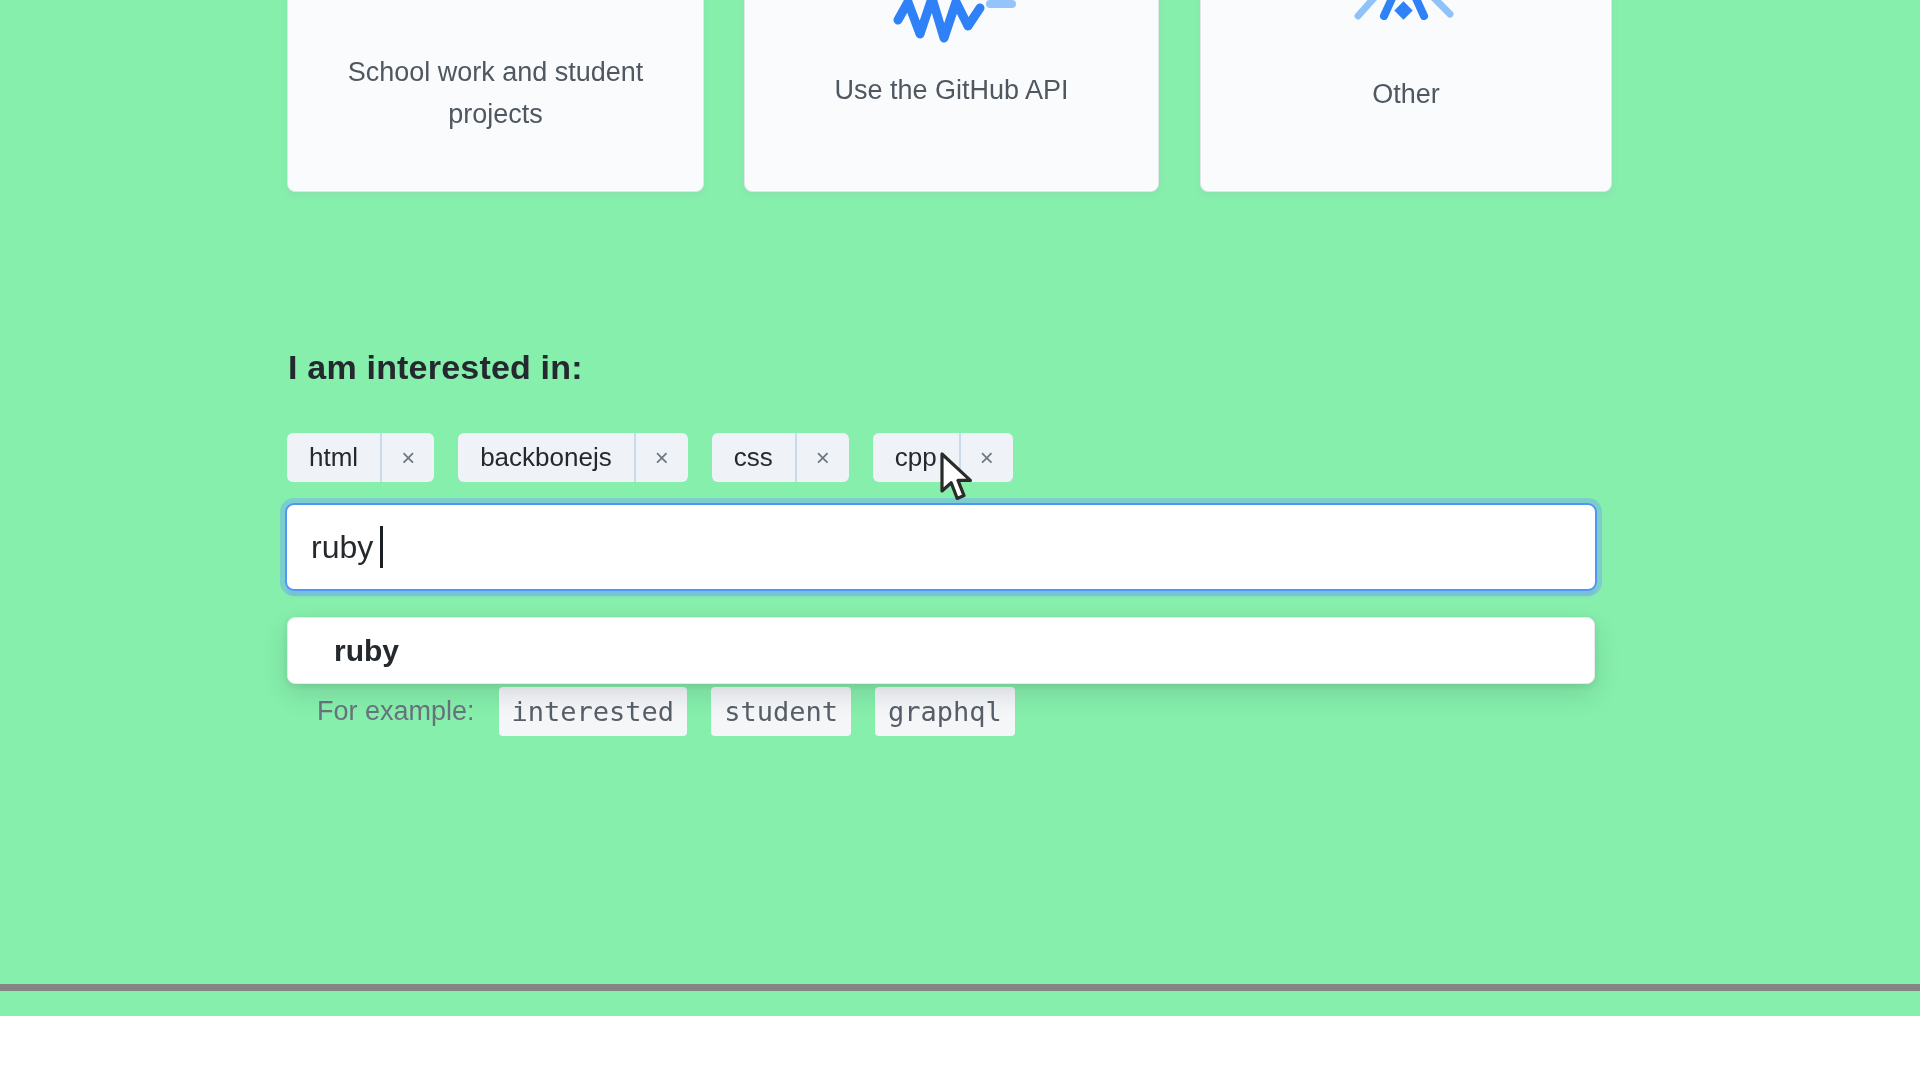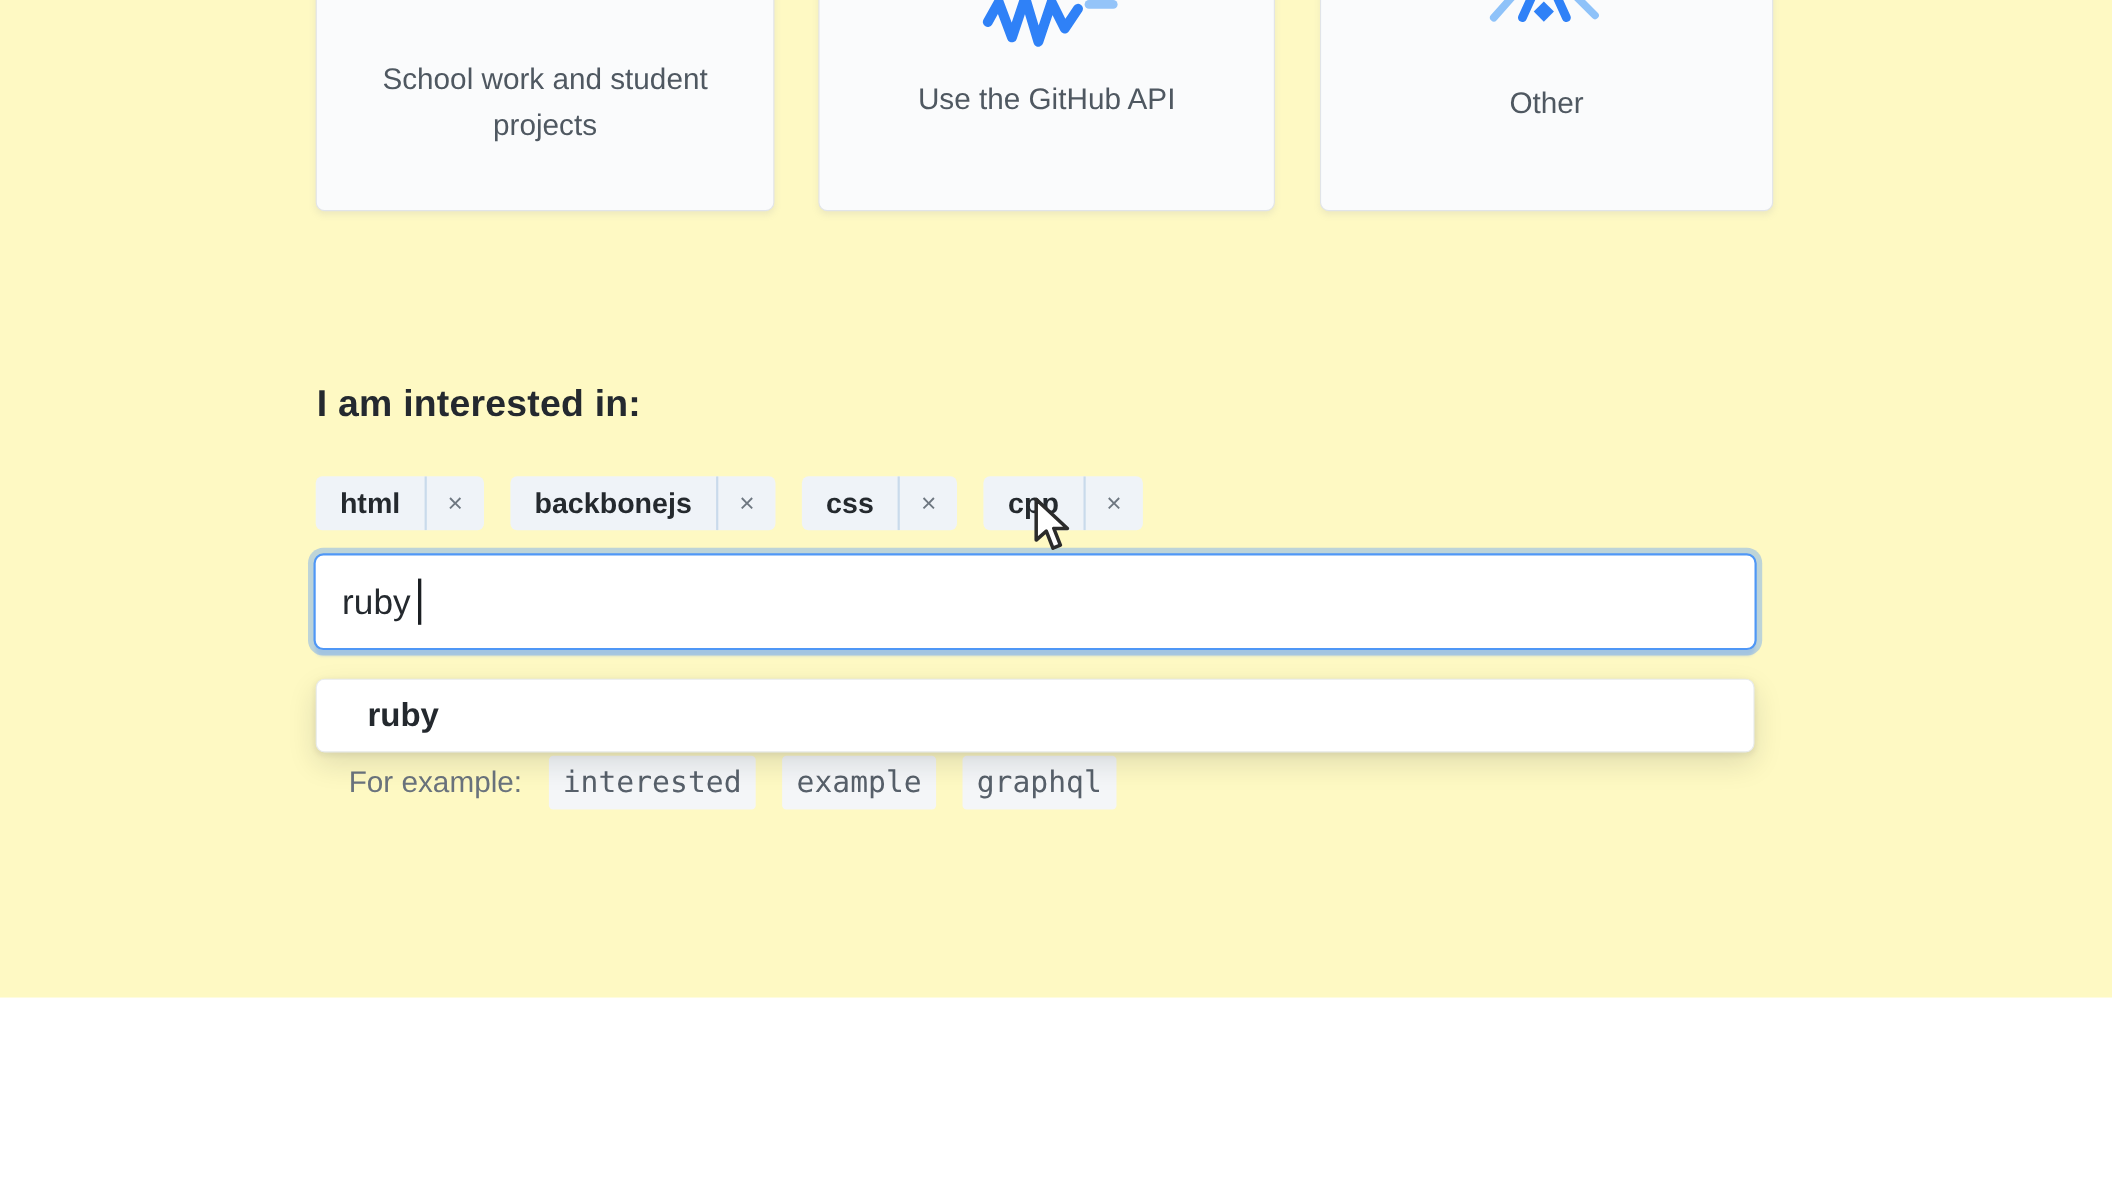--- a/index.html
+++ b/index.html
@@ -1,19 +1,19 @@
 <!DOCTYPE html>
 <html><head>
 <meta charset="utf-8">
 <style>
   * { margin:0; padding:0; box-sizing:border-box; }
   html,body { background:#ffffff; }
   .screen {
-    position:relative; width:1920px; height:907px;
-    background:#fef9c3; overflow:hidden;
+    position:relative; width:1920px; height:1016px;
+    background:#86efac; overflow:hidden;
     font-family:"Liberation Sans", sans-serif;
     color:#24292e;
   }
 
   
   .card {
     position:absolute; top:-150px; height:342px;
     background:#fafbfc; border:1px solid #e1e4e8; border-radius:8px;
     box-shadow:0 3px 6px rgba(149,157,165,0.15);
   }
@@ -27,21 +27,21 @@
     position:absolute; left:288px; top:348px;
     font-size:34px; font-weight:700; color:#24292f; letter-spacing:0.2px;
   }
 
   
   .tags-row { position:absolute; left:287px; top:433px; display:flex; gap:24px; }
   .tag {
     display:inline-flex; align-items:stretch; height:49px;
     background:#eff3f8; border-radius:6px; overflow:hidden;
   }
-  .tag-label { display:flex; align-items:center; padding:0 22px; font-size:26px; color:#24292e;font-weight:bold; }
+  .tag-label { display:flex; align-items:center; padding:0 22px; font-size:26px; color:#24292e; }
   .tag-divider { width:2px; background:#c9daeb; }
   .tag-remove { display:flex; align-items:center; padding:0 19px; font-size:24px; color:#6e7781; cursor:pointer; }
 
   
   .interest-input-wrap {
     position:absolute; left:285px; top:503px; width:1312px; height:88px;
   }
   .interest-input {
     width:100%; height:100%;
     border:2px solid #4f97f6; border-radius:9px;
@@ -154,20 +154,20 @@
     <div class="text-caret"></div>
   </div>
 
   <div class="suggest-box">
     <div class="suggest-item">ruby</div>
   </div>
 
   <div class="examples-row">
     <span class="examples-prefix">For example:</span>
     <span class="example-chip">interested</span>
-    <span class="example-chip">example</span>
+    <span class="example-chip">student</span>
     <span class="example-chip">graphql</span>
   </div>
 
 
   <div class="frame-bar"></div>
 
 </div>
 
 </body></html>

